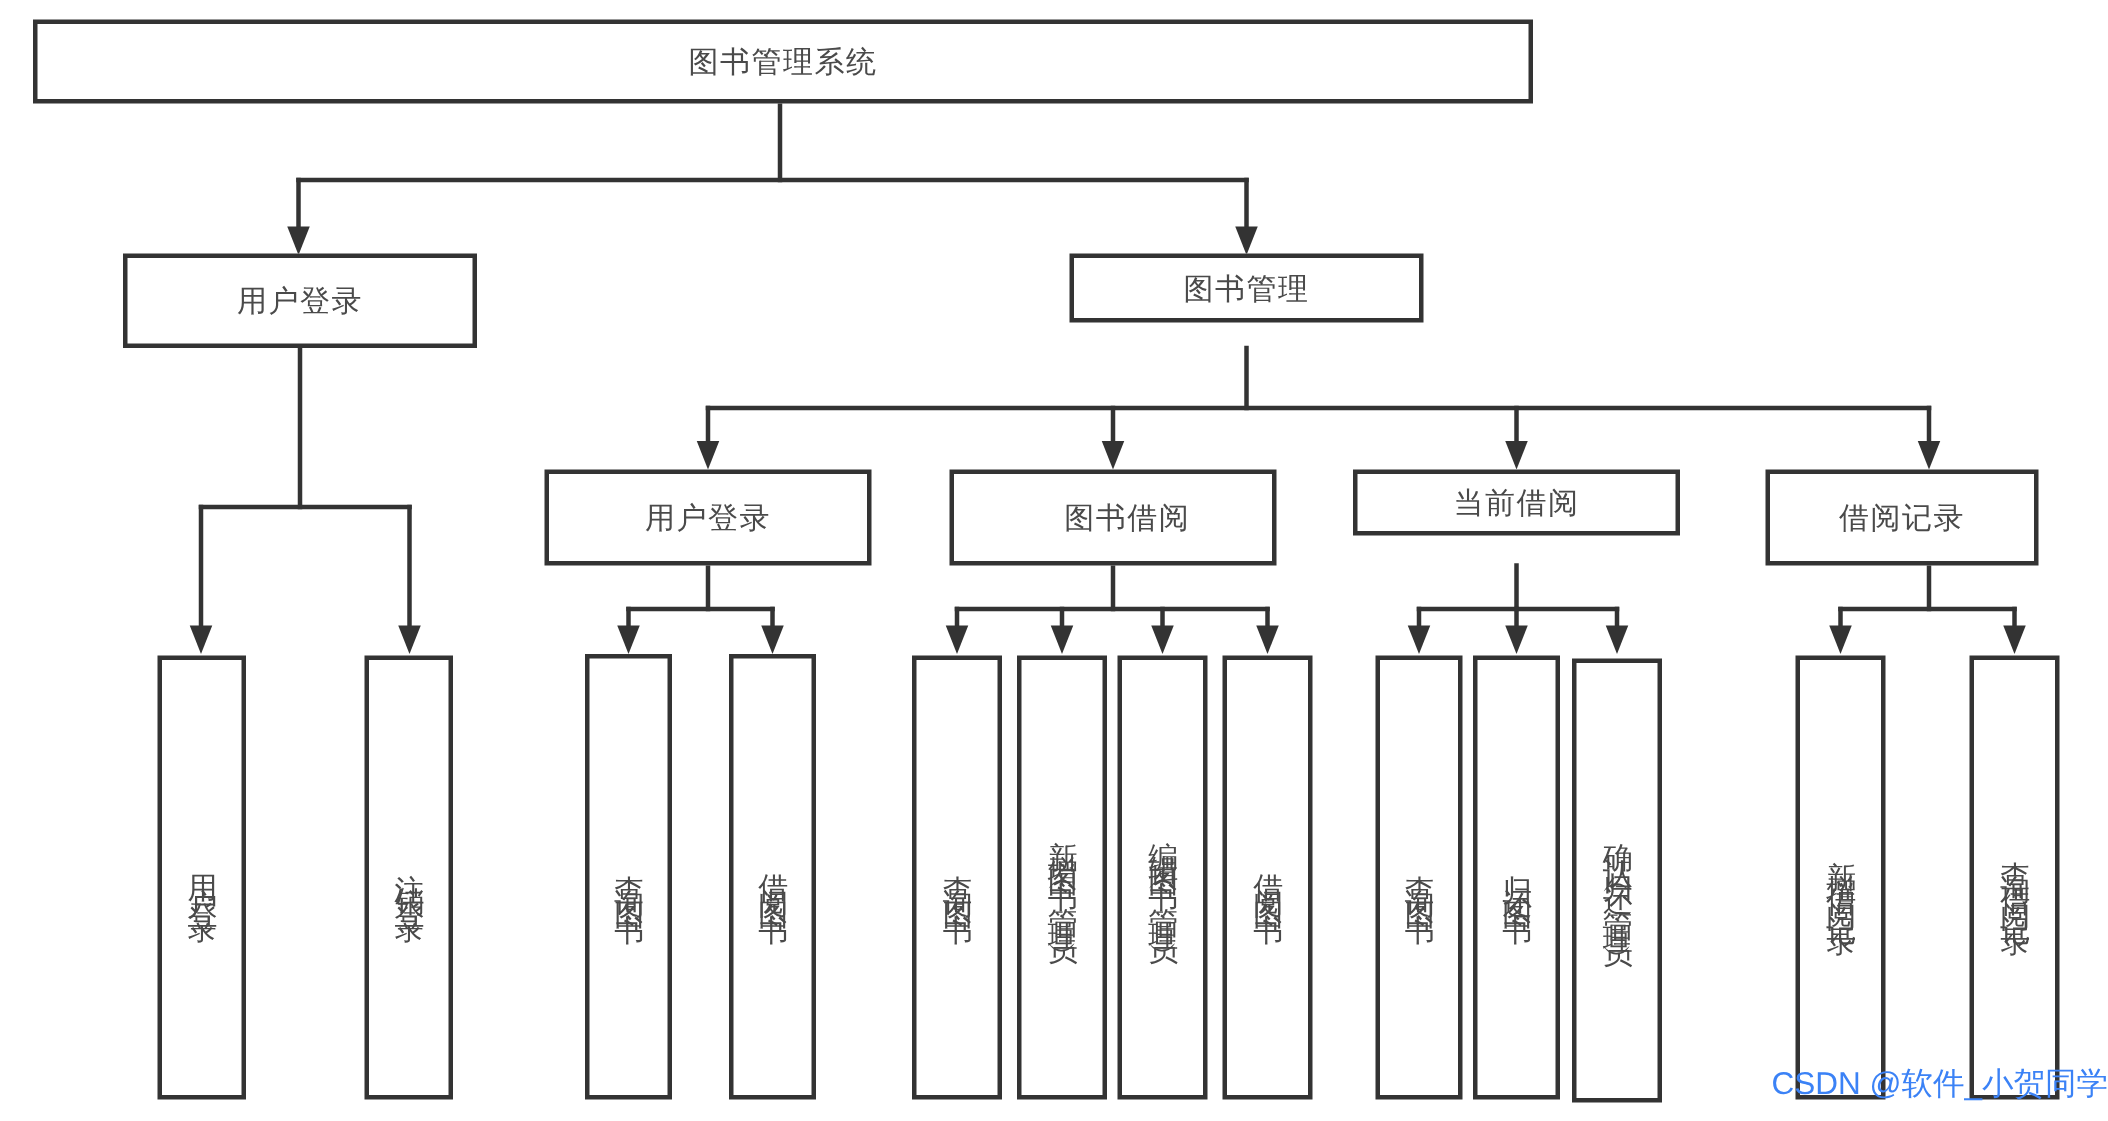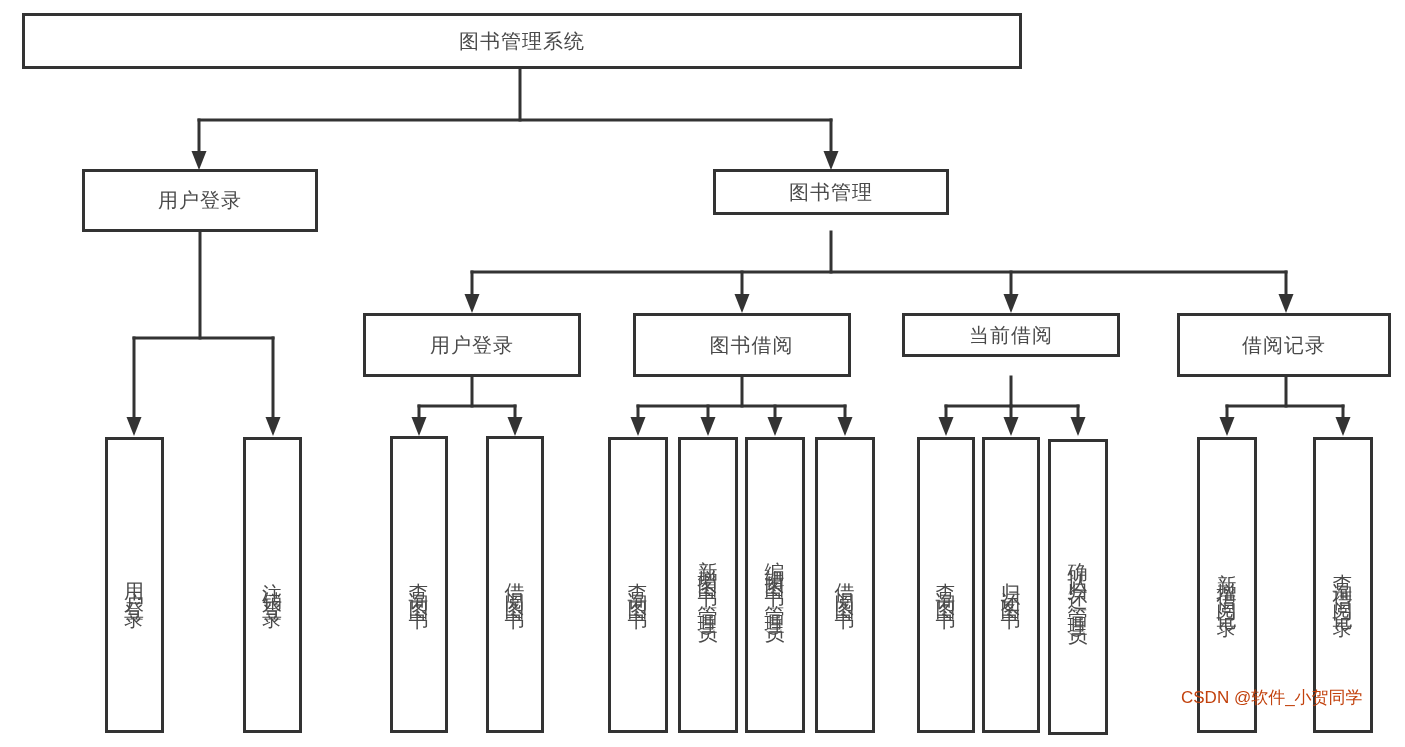--- a/index.html
+++ b/index.html
@@ -36,23 +36,23 @@
   .v-node span {
     writing-mode: vertical-rl;
     text-orientation: mixed;
     font-size: 20px;
     letter-spacing: 9px;
     line-height: 1.1;
   }
   .watermark {
     position: absolute;
     left: 1181px;
-    top: 686px;
-    font-size: 17px;
-    color: #c2410c;
+    top: 708px;
+    font-size: 21px;
+    color: #3b82f6;
     white-space: nowrap;
     z-index: 20;
   }
 </style>
 </head>
 <body>
 
 <div class="canvas">
 
   <svg class="connectors" viewBox="0 0 1405 747">
@@ -144,21 +144,21 @@
 
   <div class="node h-node" style="left:363px; top:313px; width:218px; height:64px;">
     <span>用户登录</span>
   </div>
   <div class="node h-node" style="left:633px; top:313px; width:218px; height:64px;padding-left:19px;">
     <span>图书借阅</span>
   </div>
   <div class="node h-node" style="left:902px; top:313px; width:218px; height:44px;">
     <span>当前借阅</span>
   </div>
-  <div class="node h-node" style="left:1177px; top:313px; width:214px; height:64px;">
+  <div class="node h-node" style="left:1177px; top:313px; width:182px; height:64px;">
     <span>借阅记录</span>
   </div>
 
   <div class="node v-node" style="left:105px; top:437px; width:59px; height:296px;">
     <span>用户登录</span>
   </div>
   <div class="node v-node" style="left:243px; top:437px; width:59px; height:296px;">
     <span>注销登录</span>
   </div>
 

